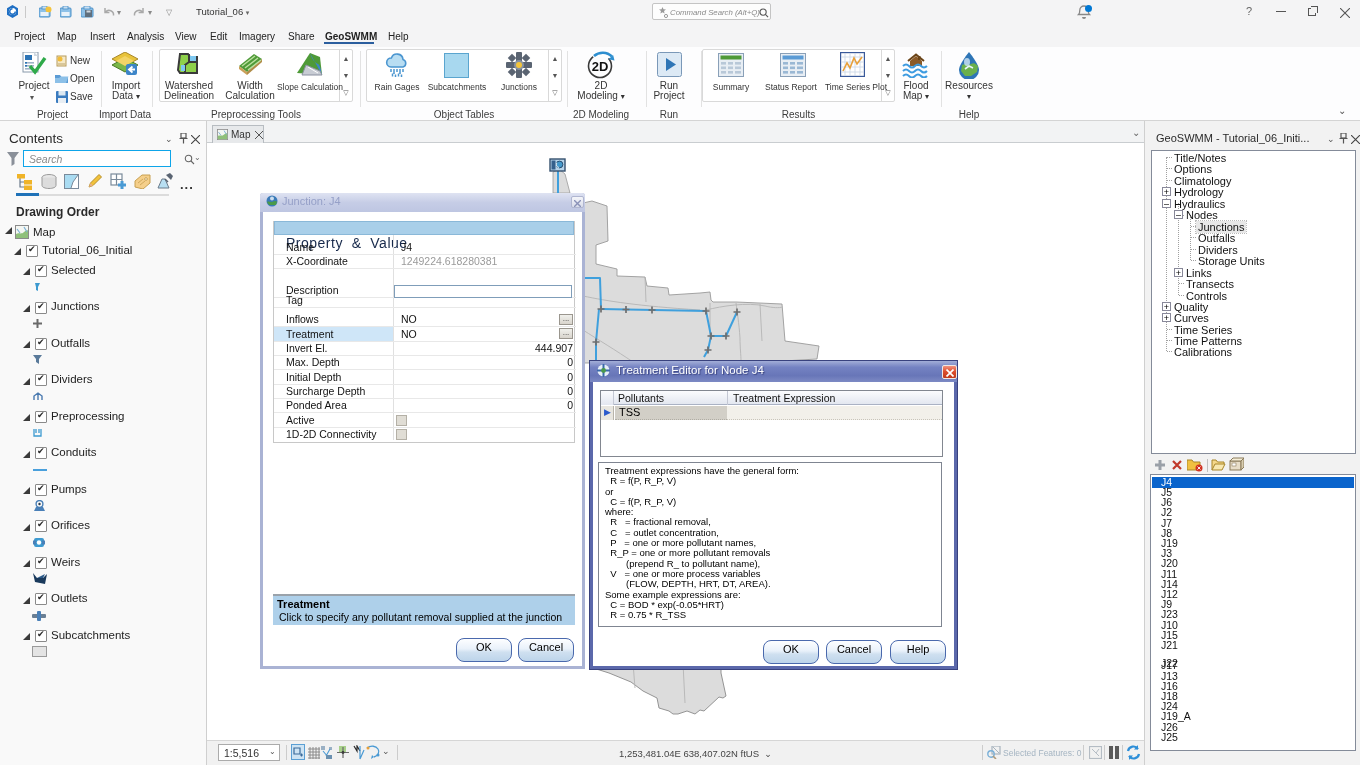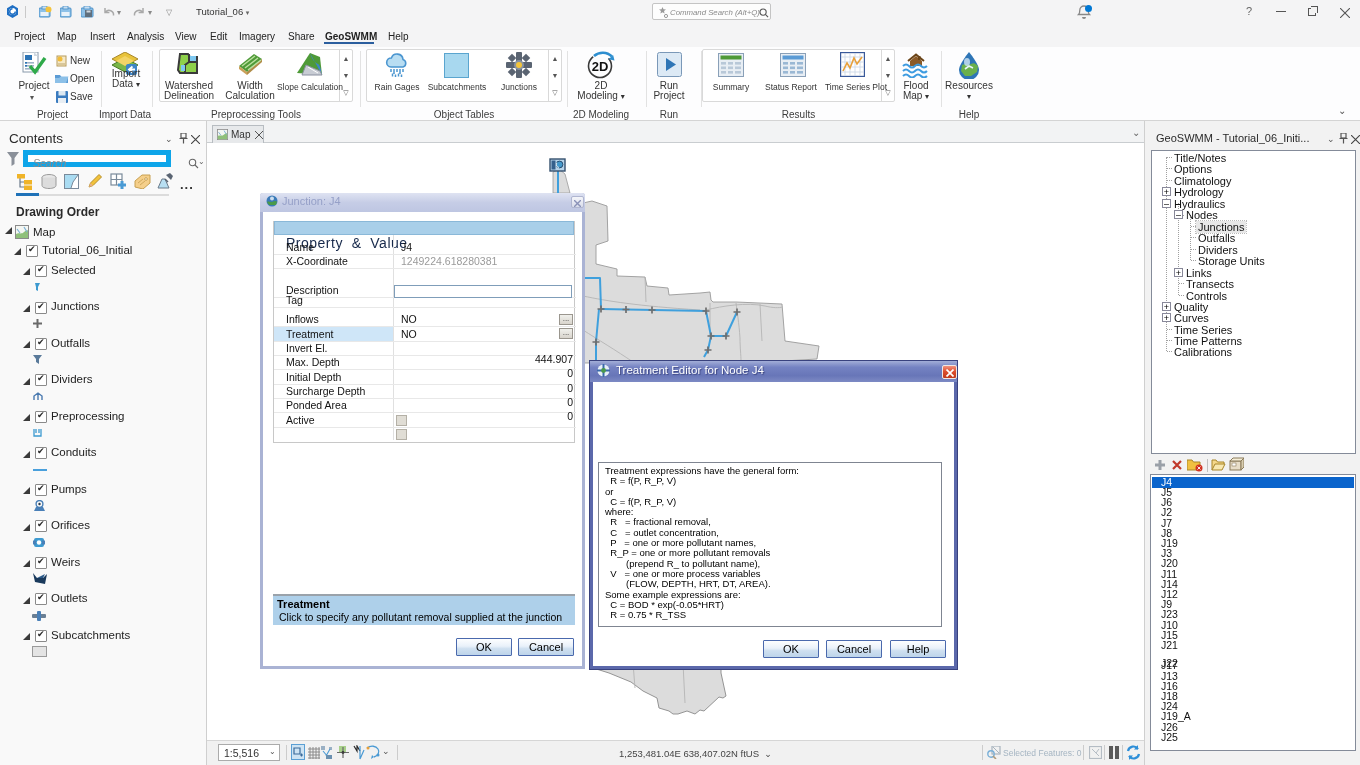--- a/index.html
+++ b/index.html
@@ -23,26 +23,26 @@
 #rightpanel{position:absolute;left:1144px;top:121px;width:216px;height:644px;background:#f2f2f2;border-left:1px solid #cfcfcf}
 
 #maparea{position:absolute;left:207px;top:121px;width:937px;height:644px;background:#f2f3f4}
 #mapwhite{position:absolute;left:0;top:22px;width:937px;height:597px;background:#ffffff}
 #statusbar{position:absolute;left:0;top:619px;width:937px;height:25px;background:#f1f1f1;border-top:1px solid #d6d6d6}
 
 #dlg1{position:absolute;left:260px;top:193px;width:325px;height:476px;background:#fff;border:3px solid #aab3d4;border-radius:3px 3px 0 0}
 #dlg1 .tbar{position:absolute;left:-3px;top:-3px;width:325px;height:19px;border-radius:3px 3px 0 0;background:linear-gradient(180deg,#dfe3f2 0%,#c6cde6 50%,#bec6e2 100%);color:#96a0c8;font-size:11px}
 #dlg2{position:absolute;left:590px;top:361px;width:367px;height:308px;background:#fff;border:3px solid #5b68ab;outline:1px solid #39427e}
 #dlg2 .tbar{position:absolute;left:-3px;top:-3px;width:367px;height:21px;background:linear-gradient(180deg,#a3aed8 0%,#7482c2 30%,#6876b8 70%,#7d8ac4 100%);color:#fff;font-size:11.5px}
-.xpbtn{position:absolute;height:18px;border:1px solid #4a69ad;border-radius:1px;background:linear-gradient(180deg,#fdfeff 0%,#e9f1fa 45%,#cfe0f0 60%,#bdd4ea 100%);font-size:11px;color:#000;text-align:center;line-height:16px}
+.xpbtn{position:absolute;height:24px;border:1px solid #4a69ad;border-radius:8px;background:linear-gradient(180deg,#fdfeff 0%,#e9f1fa 45%,#cfe0f0 60%,#bdd4ea 100%);font-size:11px;color:#000;text-align:center;line-height:16px}
 
 .prow{position:absolute;left:0;width:302px;height:15px;border-bottom:1px solid #e8e8e8;font-size:10.5px;color:#111}
 .plbl{position:absolute;left:12px;top:1px}
 .pval{position:absolute;left:127px;top:1px}
-.pnum{position:absolute;right:3px;top:12px}
+.pnum{position:absolute;right:3px;top:1px}
 
 .tri{position:absolute;width:0;height:0;border-left:7px solid transparent;border-bottom:7px solid #3a3a3a}
 .cb{position:absolute;width:12px;height:12px;background:#fff;border:1px solid #8a8a8a;border-radius:1px}
 .cb span{position:absolute;left:1px;top:-2px;font-size:9px;color:#2a2a2a}
 .lt{position:absolute;font-size:11.5px;color:#222}
 
 .ti0,.ti1,.ti2{position:absolute;font-size:11px;color:#111;line-height:12px;padding:0 2px}
 .ti0{left:20px}.ti1{left:32px}.ti2{left:44px}
 .ebox{position:absolute;width:9px;height:9px;background:#fff;border:1px solid #889;z-index:2}
 .ebox i{position:absolute;left:0;top:-3px;width:7px;text-align:center;font-size:9px;font-style:normal;color:#000;line-height:14px}
@@ -160,21 +160,21 @@
     <div class="grplabel" style="left:10px;width:85px">Project</div>
     <div class="vsep" style="left:101px"></div>
 
     <svg class="abs" style="left:112px;top:5px" width="28" height="26" viewBox="0 0 28 26">
         <polygon points="13,0 26,7 13,14 0,7" fill="#e8c33c" stroke="#a8872a"></polygon>
         <polygon points="13,6 26,13 13,20 0,13" fill="#7ab648" stroke="#4a7a28"></polygon>
         <polygon points="13,4 22,9 13,14 4,9" fill="#f2d468"></polygon>
         <rect x="14" y="12" width="11" height="11" rx="2" fill="#3d85c8"></rect>
         <path d="M23 17.5h-5m2.5-3l-3.5 3 3.5 3" stroke="#fff" stroke-width="1.8" fill="none"></path>
       </svg>
-    <div class="biglabel" style="left:98px;top:22px;width:56px">Import<br>Data <span style="font-size:8px">▾</span></div>
+    <div class="biglabel" style="left:98px;top:34px;width:56px">Import<br>Data <span style="font-size:8px">▾</span></div>
     <div class="grplabel" style="left:95px;width:60px">Import Data</div>
     <div class="vsep" style="left:152px"></div>
 
     <div class="gallery" style="left:159px;width:194px">
       <div class="sbtn" style="top:0;height:17px">▲</div>
       <div class="sbtn" style="top:17px;height:17px">▼</div>
       <div class="sbtn" style="top:34px;height:17px">▽</div>
     </div>
     <svg class="abs" style="left:176px;top:4px" width="27" height="27" viewBox="0 0 27 27">
         <path d="M4 3h8l2 3h7v16H4l-2-3z" fill="#8ed04a" stroke="#3a3a3a" stroke-width="2"></path>
@@ -324,21 +324,21 @@
     <svg class="abs" style="left:179px;top:12px" width="9" height="11" viewBox="0 0 9 11">
         <rect x="2" y="0" width="5" height="5" fill="none" stroke="#555" stroke-width="1.2"></rect>
         <path d="M0.5 5.5h8M4.5 5.5v5" stroke="#555" stroke-width="1.2"></path>
       </svg>
     <svg class="abs" style="left:191px;top:14px" width="9" height="9" viewBox="0 0 9 9">
         <path d="M0 0l9 9M9 0L0 9" stroke="#444" stroke-width="1.1"></path>
       </svg>
     <svg class="abs" style="left:7px;top:31px" width="12" height="14" viewBox="0 0 12 14">
         <path d="M0 0h12L7.5 6v6l-3 2V6z" fill="#8a9099"></path>
       </svg>
-    <div class="abs" style="left:23px;top:29px;width:148px;height:17px;background:#fff;border:5px solid #0ea5e9">
+    <div class="abs" style="left:23px;top:29px;width:148px;height:17px;background:#fff;border:1px solid #0ea5e9">
       <span class="abs" style="left:5px;top:2px;font-size:10.5px;font-style:italic;color:#8a8a8a">Search</span>
       <svg class="abs" style="left:160px;top:3px" width="11" height="11" viewBox="0 0 11 11">
           <circle cx="4.5" cy="4.5" r="3.2" fill="none" stroke="#666" stroke-width="1.1"></circle>
           <path d="M7 7l3 3" stroke="#666" stroke-width="1.1"></path>
         </svg>
       <span class="abs" style="left:170px;top:2px;font-size:8px;color:#666">⌄</span>
     </div>
 
     <svg class="abs" style="left:17px;top:53px" width="17" height="16" viewBox="0 0 17 16">
         <path d="M3 4v9h4M3 8h4" stroke="#6a7a8a" stroke-width="1.2" fill="none"></path>
@@ -786,20 +786,23 @@
           <span class="pnum">0</span>
         </div>
       <div class="prow" style="top:177px">
           <span class="plbl">Ponded Area</span>
           <span class="pnum">0</span>
         </div>
       <div class="prow" style="top:192px">
           <span class="plbl">Active</span>
         </div>
       <div class="abs" style="left:122px;top:194px;width:11px;height:11px;background:#e0ddd5;border:1px solid #b4b0a6"></div>
+      <div class="prow" style="top:206px;border-bottom:none">
+          <span class="plbl">1D-2D Connectivity</span>
+        </div>
       <div class="abs" style="left:122px;top:208px;width:11px;height:11px;background:#e0ddd5;border:1px solid #b4b0a6"></div>
     </div>
     <div class="abs" style="left:10px;top:398px;width:302px;height:2px;background:#9aa2aa"></div>
     <div class="abs" style="left:10px;top:400px;width:302px;height:29px;background:#aed0ea">
       <span class="abs" style="left:4px;top:2px;font-size:11px;font-weight:bold;color:#000">Treatment</span>
       <span class="abs" style="left:6px;top:15px;font-size:10.5px;color:#000">Click to specify any pollutant removal supplied at the junction</span>
     </div>
     <div class="xpbtn" style="left:193px;top:442px;width:56px">OK</div>
     <div class="xpbtn" style="left:255px;top:442px;width:56px">Cancel</div>
   </div>
@@ -807,20 +810,34 @@
     <div class="tbar">
       <svg class="abs" style="left:7px;top:3px" width="13" height="13" viewBox="0 0 13 13">
           <circle cx="6.5" cy="6.5" r="6" fill="#e8f0f8"></circle>
           <path d="M6.5 0v13M0 6.5h13" stroke="#3a6aaa" stroke-width="2"></path>
           <circle cx="6.5" cy="6.5" r="2.4" fill="#4a9a4a"></circle>
         </svg>
       <span class="abs" style="left:26px;top:3px;text-shadow:1px 1px 1px #39427e">Treatment Editor for Node J4</span>
       <div class="abs" style="left:352px;top:4px;width:15px;height:14px;background:linear-gradient(#f2927e,#dd4f2e 45%,#c03a1c);border:1px solid #f0e8e4;border-radius:2px;text-align:center"><svg style="margin-top:3px" width="8" height="8" viewBox="0 0 8 8">
             <path d="M0.5 0.5l7 7M7.5 0.5l-7 7" stroke="#fff" stroke-width="1.7"></path>
           </svg></div>
+    </div>
+    <div class="abs" style="left:7px;top:26px;width:343px;height:67px;background:#fff;border:1px solid #828790">
+      <div class="abs" style="left:0;top:0;width:341px;height:14px;background:linear-gradient(#fbfcfe,#e3e7f0);border-bottom:1px solid #aab2c4"></div>
+      <div class="abs" style="left:0;top:0;width:13px;height:14px;background:linear-gradient(#fbfcfe,#e3e7f0);border-right:1px solid #c4c8d4"></div>
+      <span class="abs" style="left:17px;top:1px;font-size:10.5px;color:#111">Pollutants</span>
+      <div class="abs" style="left:126px;top:0;width:1px;height:14px;background:#c4c8d4"></div>
+      <span class="abs" style="left:132px;top:1px;font-size:10.5px;color:#111">Treatment Expression</span>
+      <div class="abs" style="left:0;top:15px;width:13px;height:14px;background:#e8e6e0;border-right:1px solid #b8b4aa">
+          <span style="position:absolute;left:3px;top:1px;color:#2a5acc;font-size:9px">▶</span>
+        </div>
+      <div class="abs" style="left:14px;top:15px;width:112px;height:14px;background:#d2cfc7;border-bottom:1px dotted #b0ada4">
+          <span style="position:absolute;left:4px;top:0;font-size:11px;color:#000">TSS</span>
+        </div>
+      <div class="abs" style="left:126px;top:15px;width:215px;height:14px;background:#f2f0ea;border-bottom:1px dotted #c8c4ba"></div>
     </div>
     <div class="abs" style="left:5px;top:98px;width:344px;height:165px;background:#fff;border:1px solid #7f8591;font-size:9.5px;line-height:10.3px;color:#000;white-space:pre;font-family:'Liberation Sans',sans-serif;padding:3px 0 0 6px">Treatment expressions have the general form:
   R = f(P, R_P, V)
 or
   C = f(P, R_P, V)
 where:
   R   = fractional removal,
   C   = outlet concentration,
   P   = one or more pollutant names,
   R_P = one or more pollutant removals

